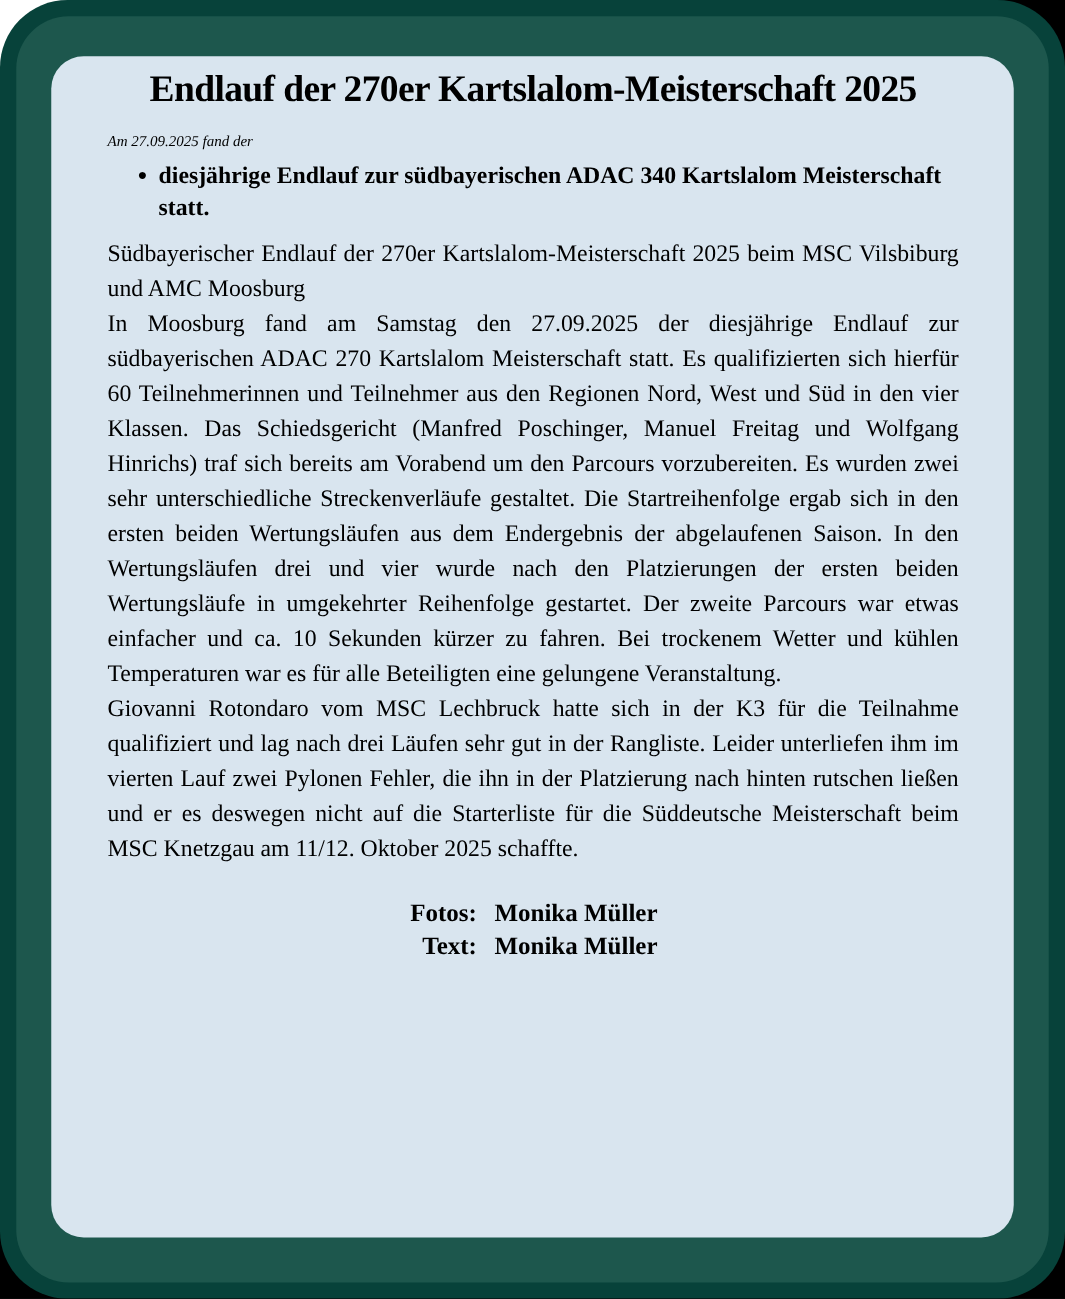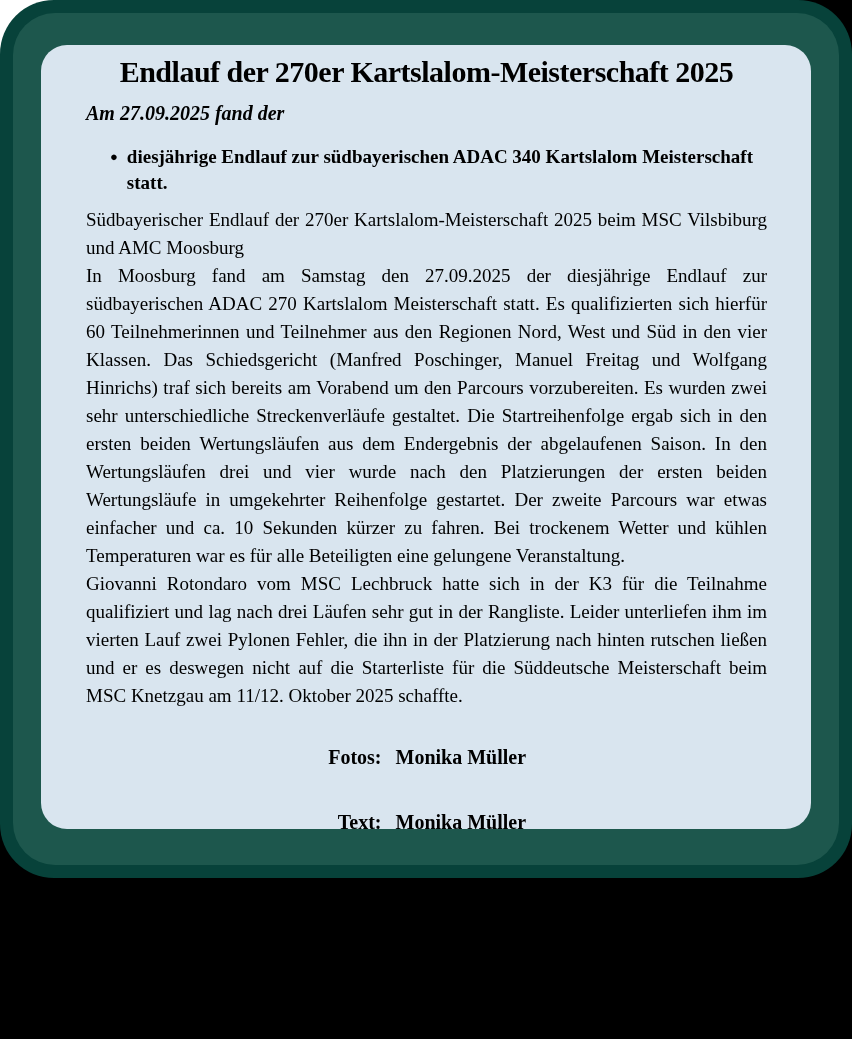--- a/index.html
+++ b/index.html
@@ -4,21 +4,21 @@
 <style>
   html, body {
     margin: 0;
     padding: 0;
     background: #000000;
     font-family: "Liberation Serif", "DejaVu Serif", serif;
   }
   .stage {
     position: relative;
     width: 852px;
-    height: 878px;
+    height: 1039px;
     overflow: hidden;
     background: #000000;
   }
   
   .corner-patch {
     position: absolute;
     left: 0; top: 0;
     width: 78px; height: 78px;
     background: #ffffff;
   }
@@ -50,24 +50,24 @@
   .title {
     margin: 0 0 10px 0;
     text-align: center;
     font-weight: bold;
     font-size: 30px;
     letter-spacing: -0.5px;
     line-height: 1.15;
     color: #000000;
   }
   .intro {
-    margin: 6px 0 18px 0;
+    margin: 6px 0 2px 0;
     font-style: italic;
-    font-weight: bold;
-    font-size: 20px;
+    font-weight: normal;
+    font-size: 12px;
     line-height: 26px;
   }
   .bullet-row {
     display: flex;
     align-items: baseline;
     padding-left: 24px;
     font-weight: bold;
     font-size: 19px;
     line-height: 26px;
     margin-bottom: 10px;
@@ -78,28 +78,27 @@
     position: relative;
     top: -2px;
   }
   .article p {
     margin: 0;
     font-size: 19px;
     line-height: 28px;
     text-align: justify;
   }
   .credits {
-    margin-top: 34px;
+    margin-top: 24px;
     display: flex;
     flex-direction: column;
     align-items: center;
     font-weight: bold;
     font-size: 20px;
     line-height: 26px;
-    gap: 39px;
   }
   .credit-row {
     display: flex;
     width: 230px;
   }
   .credit-label {
     width: 70px;
     text-align: right;
     margin-right: 14px;
     white-space: nowrap;

